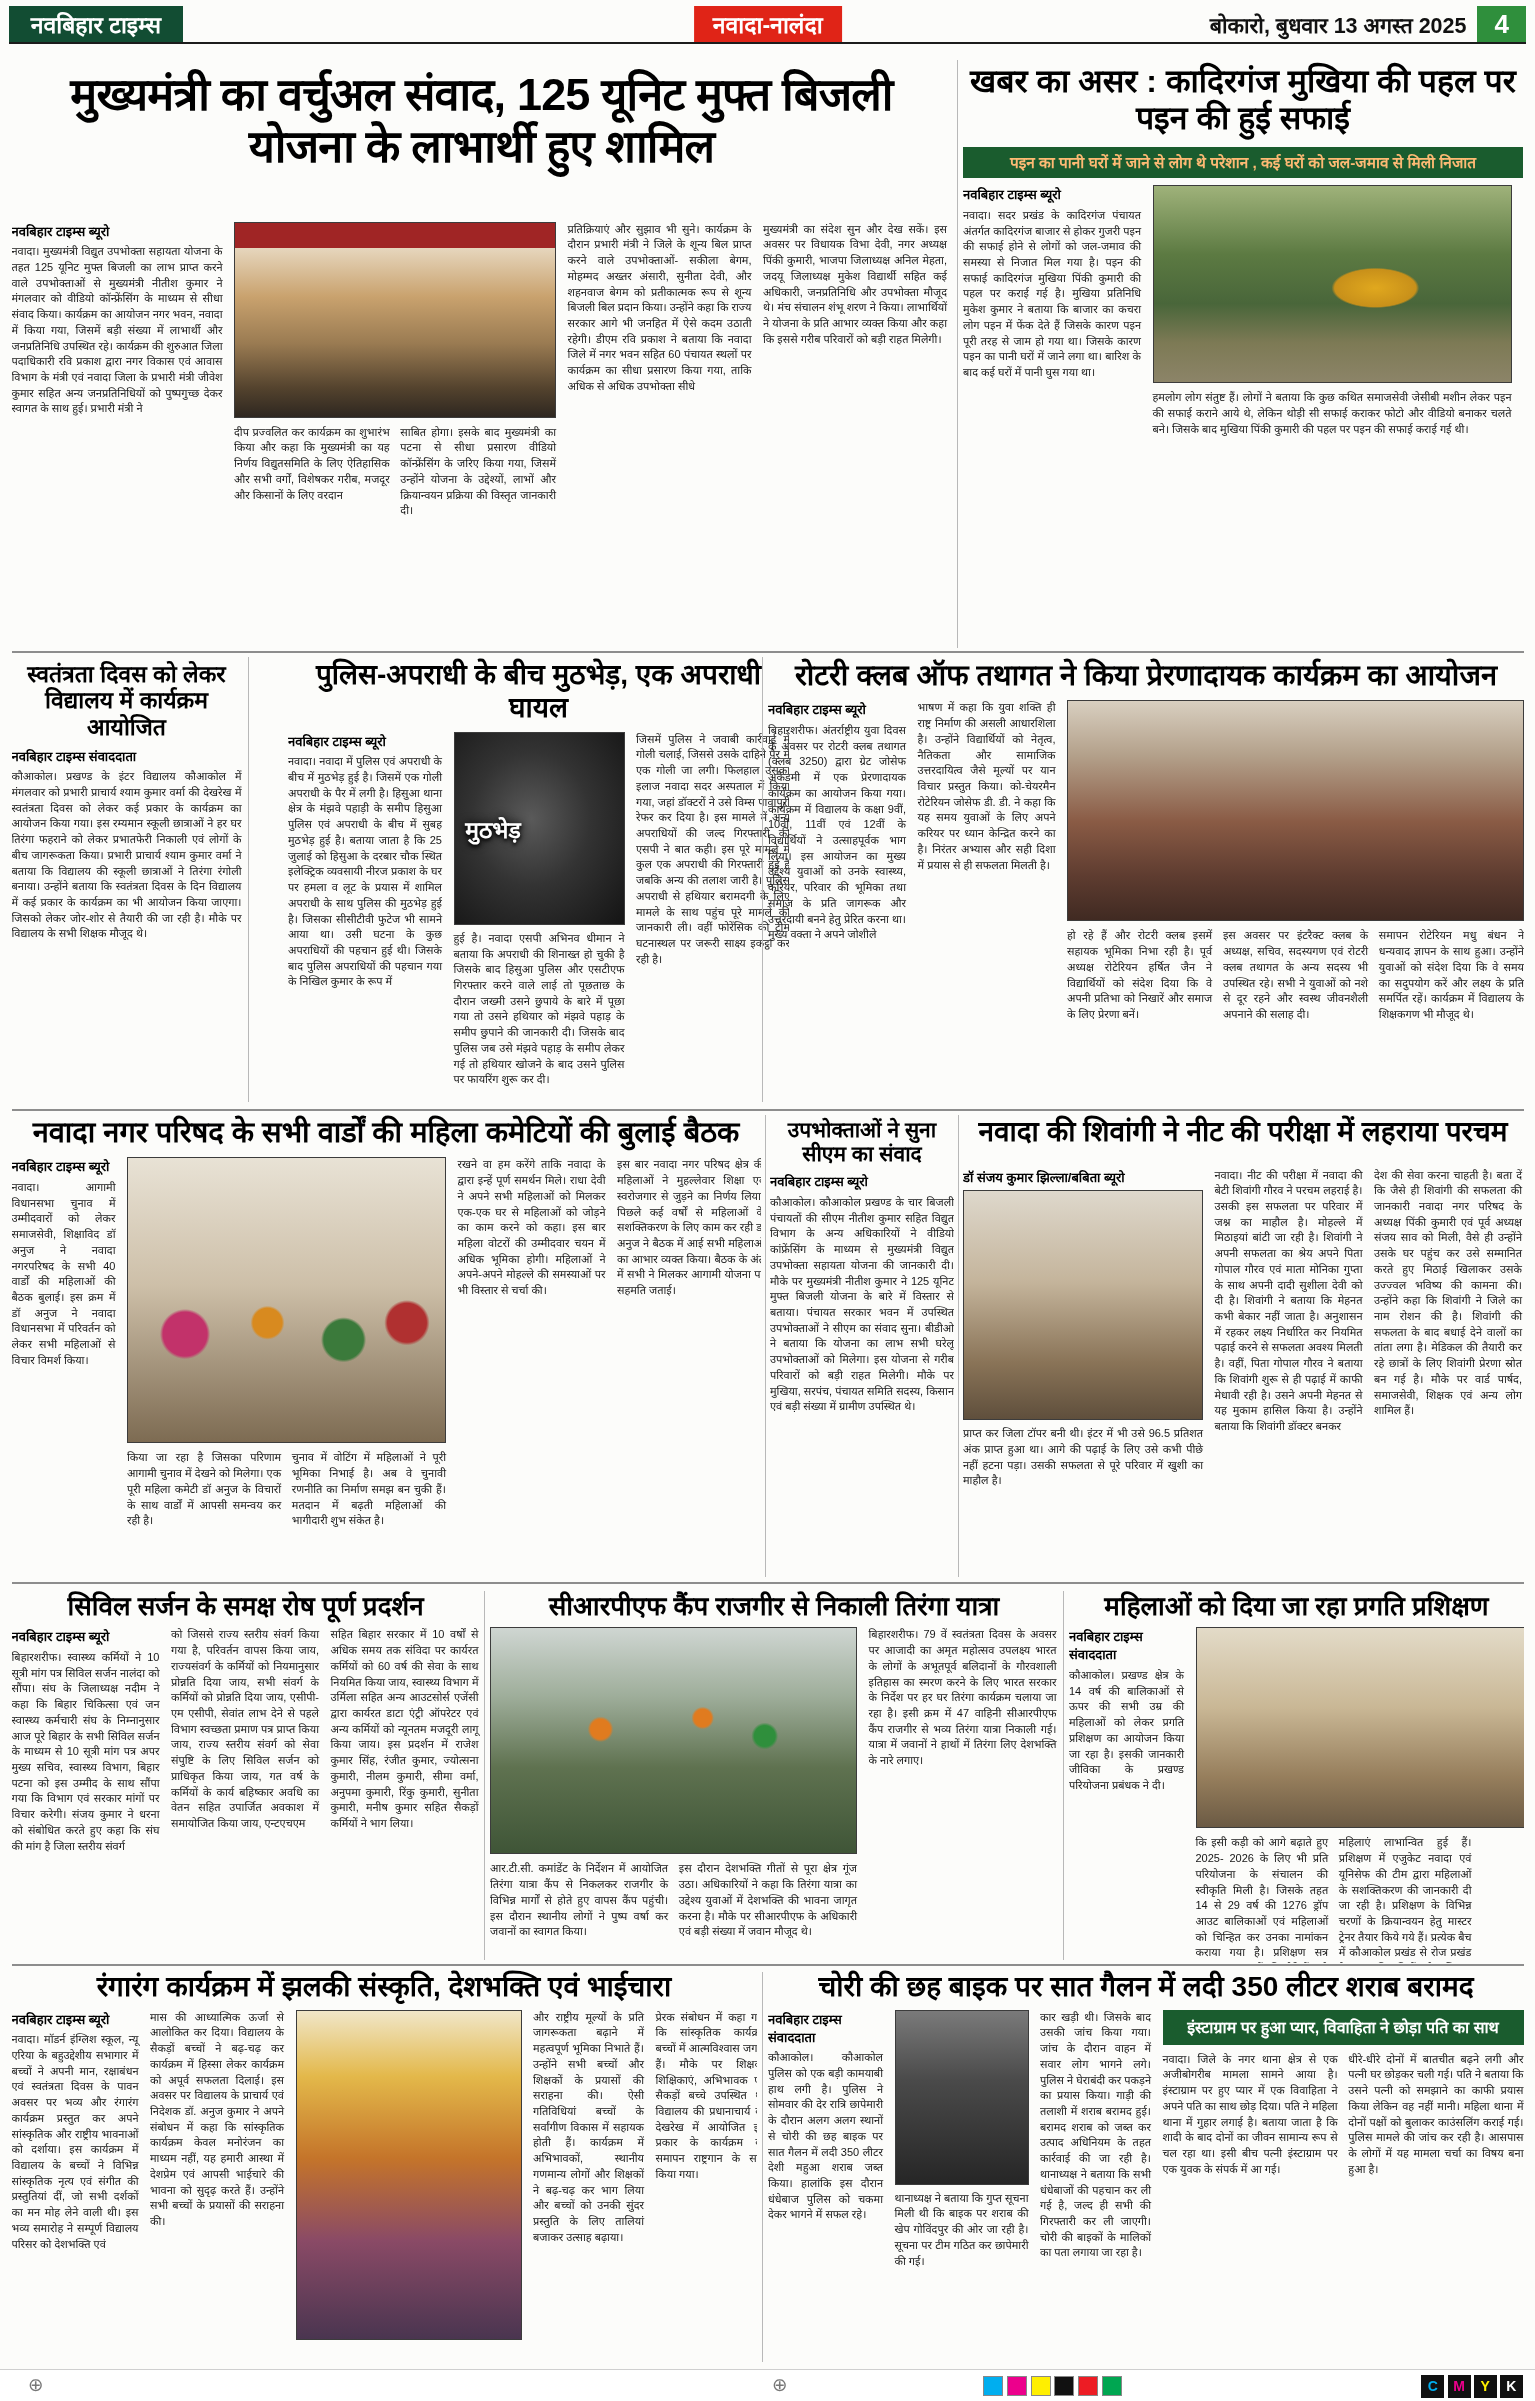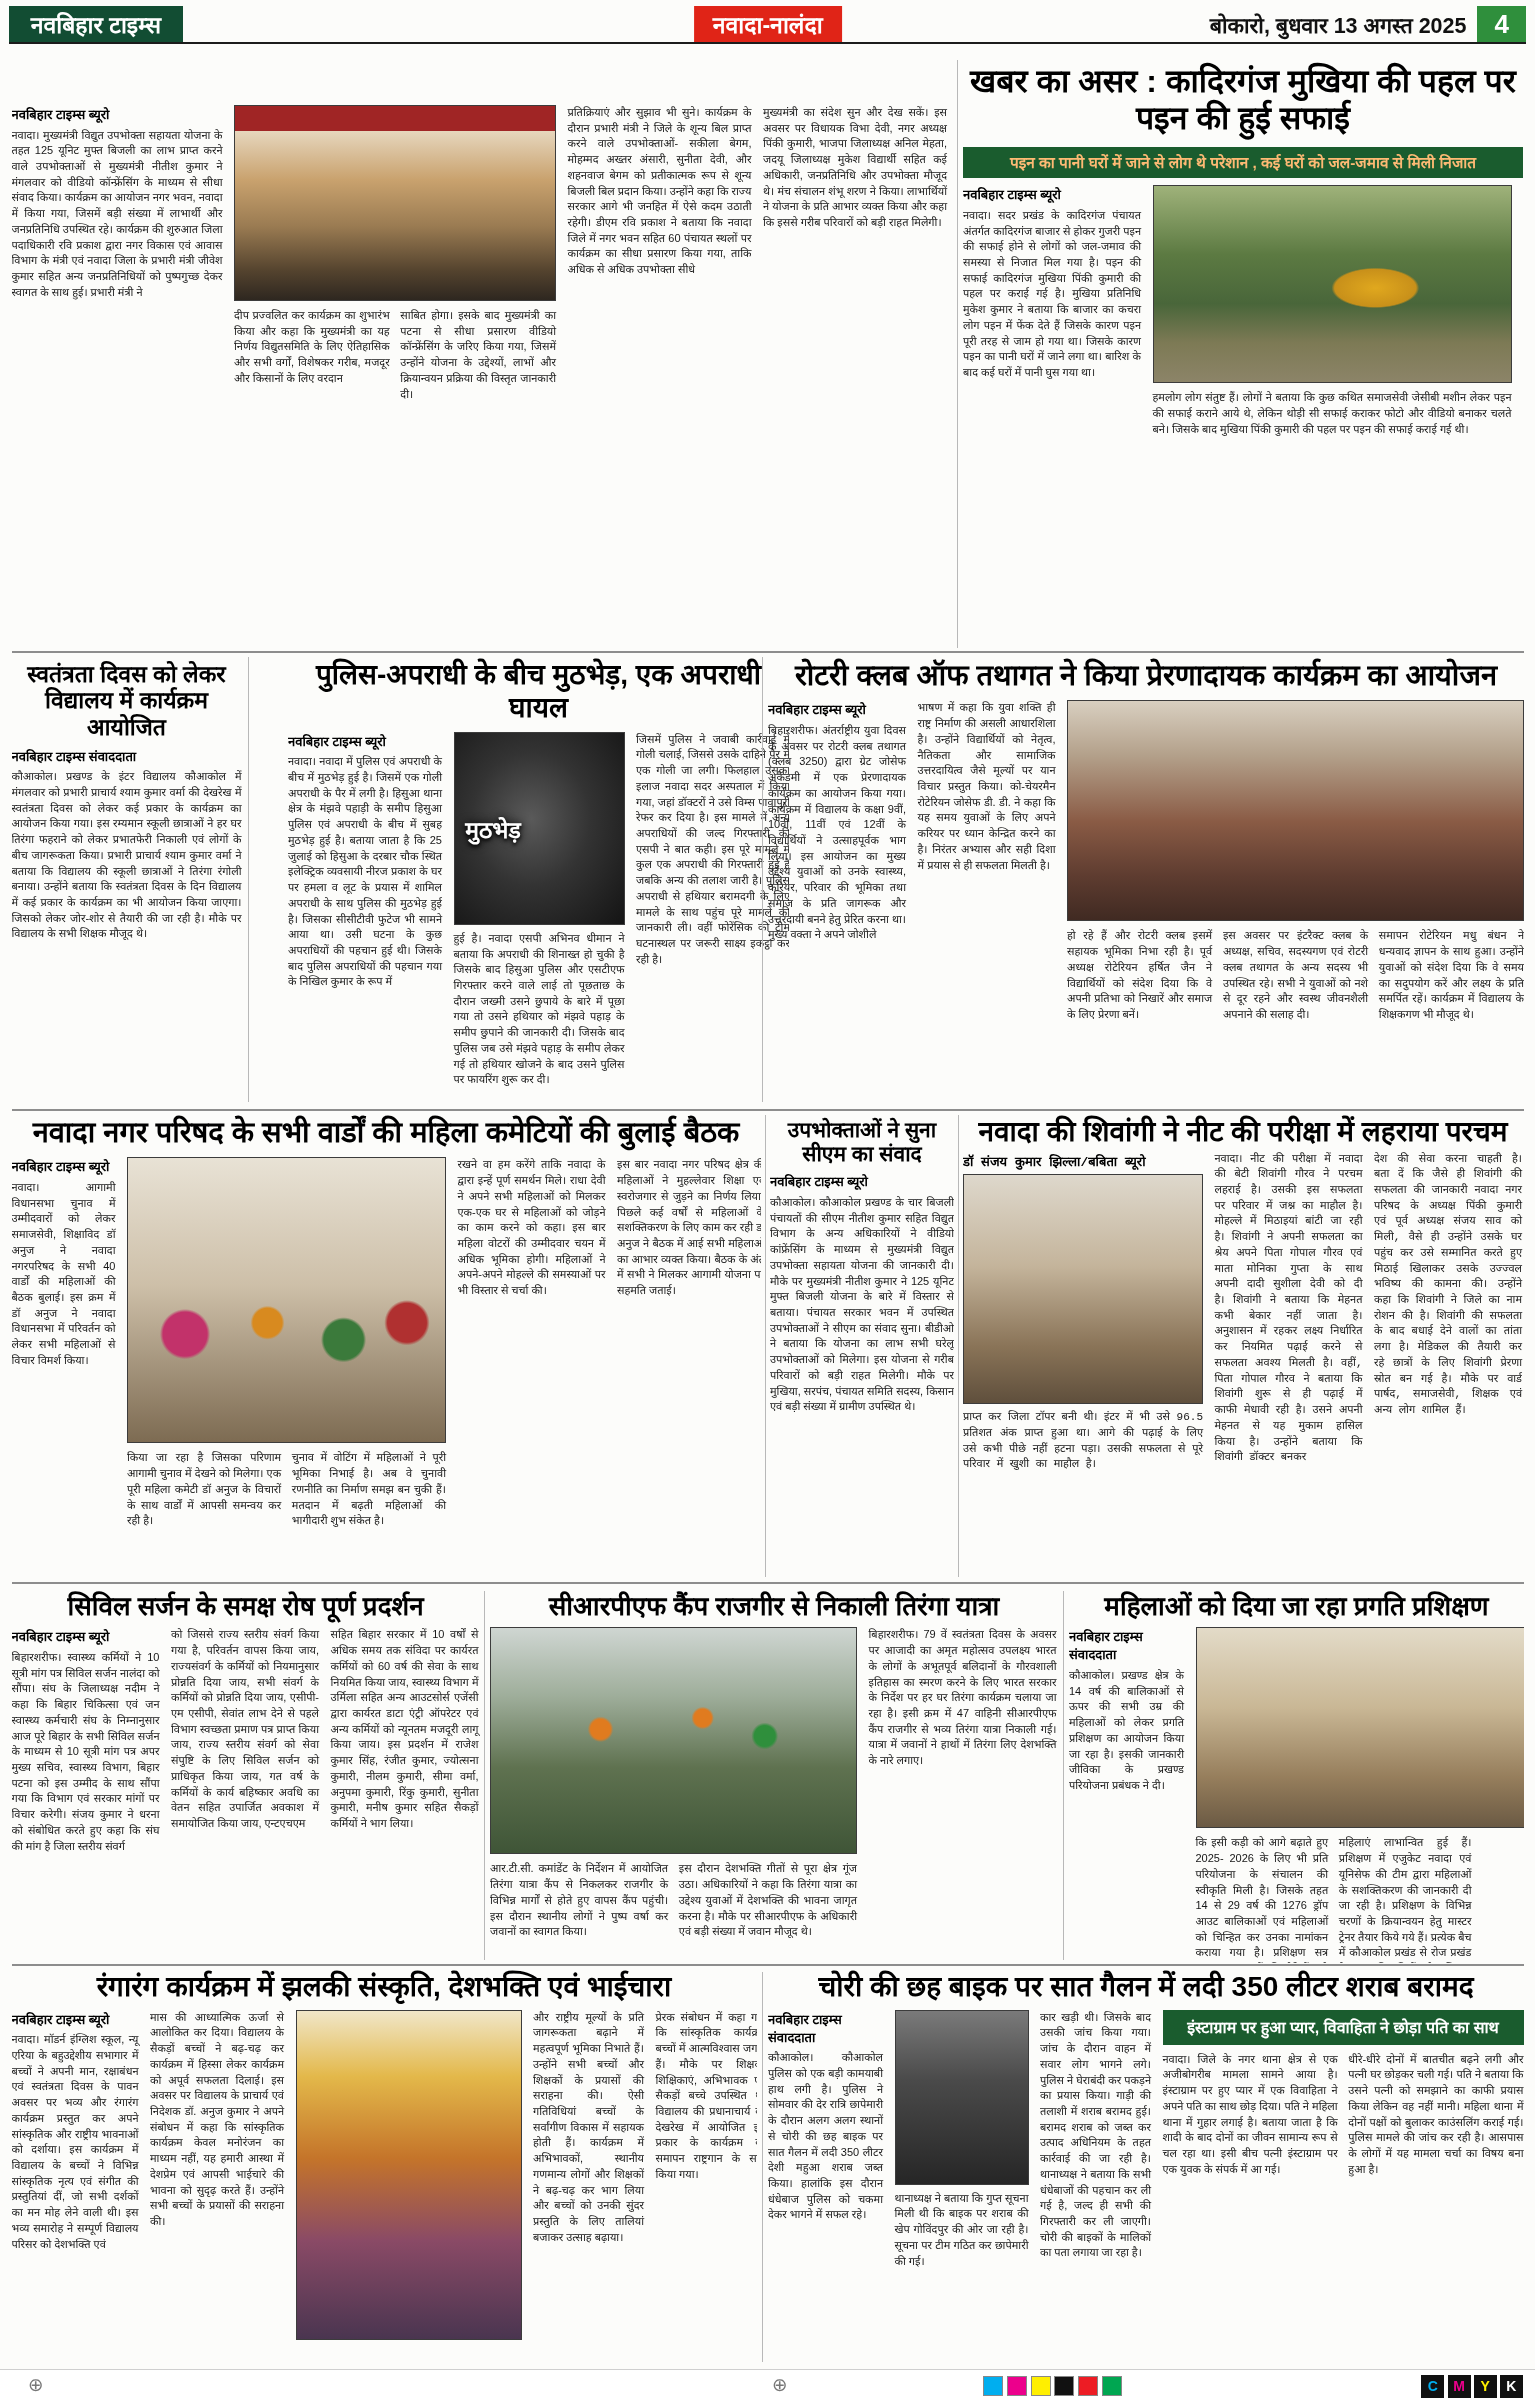--- a/index.html
+++ b/index.html
@@ -70,20 +70,21 @@
   <header class="abs masthead" style="left:9.2px; top:6.1px; width:1517px; height:38px;">
     <div class="m-name">नवबिहार टाइम्स</div>
     <div class="m-edition">नवादा-नालंदा</div>
     <div class="m-right">
       <span class="m-date">बोकारो, बुधवार 13 अगस्त 2025</span>
       <span class="m-page">4</span>
     </div>
   </header>
 
   <section class="abs article" style="left:11.5px; top:57px; width:940px; height:593px;">
+    <h1 class="hl hl-58" style="padding:12.3px 7.7px 0;">मुख्यमंत्री का वर्चुअल संवाद, 125 यूनिट मुफ्त बिजली योजना के लाभार्थी हुए शामिल</h1>
     <div class="cols" style="margin-top:48px; height:399px;">
       <div class="cw" style="width:211px;">
         <div class="byline" style="margin-top:0;">नवबिहार टाइम्स ब्यूरो</div>
         <p class="btxt">नवादा। मुख्यमंत्री विद्युत उपभोक्ता सहायता योजना के तहत 125 यूनिट मुफ्त बिजली का लाभ प्राप्त करने वाले उपभोक्ताओं से मुख्यमंत्री नीतीश कुमार ने मंगलवार को वीडियो कॉन्फ्रेंसिंग के माध्यम से सीधा संवाद किया। कार्यक्रम का आयोजन नगर भवन, नवादा में किया गया, जिसमें बड़ी संख्या में लाभार्थी और जनप्रतिनिधि उपस्थित रहे। कार्यक्रम की शुरुआत जिला पदाधिकारी रवि प्रकाश द्वारा नगर विकास एवं आवास विभाग के मंत्री एवं नवादा जिला के प्रभारी मंत्री जीवेश कुमार सहित अन्य जनप्रतिनिधियों को पुष्पगुच्छ देकर स्वागत के साथ हुई। प्रभारी मंत्री ने</p>
       </div>
       <div class="cw" style="width:322px;">
         <figure class="photo" style="width:322px; height:196px; background:linear-gradient(180deg,#a02525 0%,#a02525 13%,#e6d6bd 13%,#c9a26e 38%,#9a7b52 62%,#54432e 85%,#2e2720 100%);"></figure>
         <div class="subcols">
           <p class="btxt sc">दीप प्रज्वलित कर कार्यक्रम का शुभारंभ किया और कहा कि मुख्यमंत्री का यह निर्णय विद्युतसमिति के लिए ऐतिहासिक और सभी वर्गों, विशेषकर गरीब, मजदूर और किसानों के लिए वरदान</p>
           <p class="btxt sc">साबित होगा। इसके बाद मुख्यमंत्री का पटना से सीधा प्रसारण वीडियो कॉन्फ्रेंसिंग के जरिए किया गया, जिसमें उन्होंने योजना के उद्देश्यों, लाभों और क्रियान्वयन प्रक्रिया की विस्तृत जानकारी दी।</p>
@@ -173,21 +174,21 @@
   </section>
 
   <section class="abs article" style="left:770px; top:1113px; width:184px; height:467px;">
     <h3 class="hl hl-27" style="padding-top:4.6px;">उपभोक्ताओं ने सुना सीएम का संवाद</h3>
     <div class="byline">नवबिहार टाइम्स ब्यूरो</div>
     <p class="btxt">कौआकोल। कौआकोल प्रखण्ड के चार बिजली पंचायतों की सीएम नीतीश कुमार सहित विद्युत विभाग के अन्य अधिकारियों ने वीडियो कांफ्रेंसिंग के माध्यम से मुख्यमंत्री विद्युत उपभोक्ता सहायता योजना की जानकारी दी। मौके पर मुख्यमंत्री नीतीश कुमार ने 125 यूनिट मुफ्त बिजली योजना के बारे में विस्तार से बताया। पंचायत सरकार भवन में उपस्थित उपभोक्ताओं ने सीएम का संवाद सुना। बीडीओ ने बताया कि योजना का लाभ सभी घरेलू उपभोक्ताओं को मिलेगा। इस योजना से गरीब परिवारों को बड़ी राहत मिलेगी। मौके पर मुखिया, सरपंच, पंचायत समिति सदस्य, किसान एवं बड़ी संख्या में ग्रामीण उपस्थित थे।</p>
   </section>
 
   <section class="abs article" style="left:963px; top:1113px; width:560px; height:467px;">
     <h3 class="hl hl-36" style="padding-top:3.1px;">नवादा की शिवांगी ने नीट की परीक्षा में लहराया परचम</h3>
-    <div class="cols" style="margin-top:3px; height:415px;font-family:Liberation Mono, monospace;">
+    <div class="cols" style="margin-top:19px; height:415px;">
       <div class="cw" style="width:240px;">
         <div class="byline" style="margin-top:0;">डॉ संजय कुमार झिल्ला/बबिता ब्यूरो</div>
         <figure class="photo" style="width:240px; height:230px; background:linear-gradient(180deg,#ded8cc 0%,#c4b49b 40%,#8a7458 75%,#5f4f3c 100%);"></figure>
         <p class="btxt" style="margin-top:6.1px;">प्राप्त कर जिला टॉपर बनी थी। इंटर में भी उसे 96.5 प्रतिशत अंक प्राप्त हुआ था। आगे की पढ़ाई के लिए उसे कभी पीछे नहीं हटना पड़ा। उसकी सफलता से पूरे परिवार में खुशी का माहौल है।</p>
       </div>
       <p class="btxt cw" style="width:148px;">नवादा। नीट की परीक्षा में नवादा की बेटी शिवांगी गौरव ने परचम लहराई है। उसकी इस सफलता पर परिवार में जश्न का माहौल है। मोहल्ले में मिठाइयां बांटी जा रही है। शिवांगी ने अपनी सफलता का श्रेय अपने पिता गोपाल गौरव एवं माता मोनिका गुप्ता के साथ अपनी दादी सुशीला देवी को दी है। शिवांगी ने बताया कि मेहनत कभी बेकार नहीं जाता है। अनुशासन में रहकर लक्ष्य निर्धारित कर नियमित पढ़ाई करने से सफलता अवश्य मिलती है। वहीं, पिता गोपाल गौरव ने बताया कि शिवांगी शुरू से ही पढ़ाई में काफी मेधावी रही है। उसने अपनी मेहनत से यह मुकाम हासिल किया है। उन्होंने बताया कि शिवांगी डॉक्टर बनकर</p>
       <p class="btxt cw" style="width:148px;">देश की सेवा करना चाहती है। बता दें कि जैसे ही शिवांगी की सफलता की जानकारी नवादा नगर परिषद के अध्यक्ष पिंकी कुमारी एवं पूर्व अध्यक्ष संजय साव को मिली, वैसे ही उन्होंने उसके घर पहुंच कर उसे सम्मानित करते हुए मिठाई खिलाकर उसके उज्ज्वल भविष्य की कामना की। उन्होंने कहा कि शिवांगी ने जिले का नाम रोशन की है। शिवांगी की सफलता के बाद बधाई देने वालों का तांता लगा है। मेडिकल की तैयारी कर रहे छात्रों के लिए शिवांगी प्रेरणा स्रोत बन गई है। मौके पर वार्ड पार्षद, समाजसेवी, शिक्षक एवं अन्य लोग शामिल हैं।</p>
     </div>
   </section>
 

